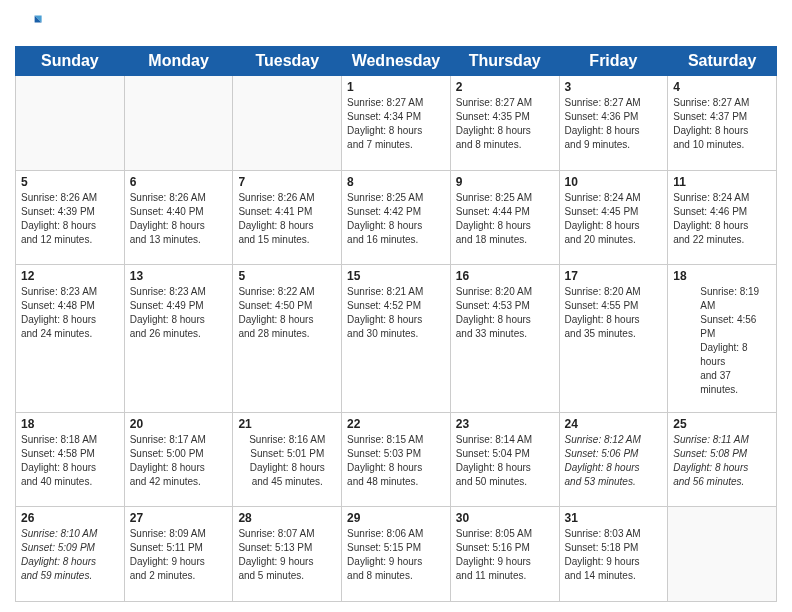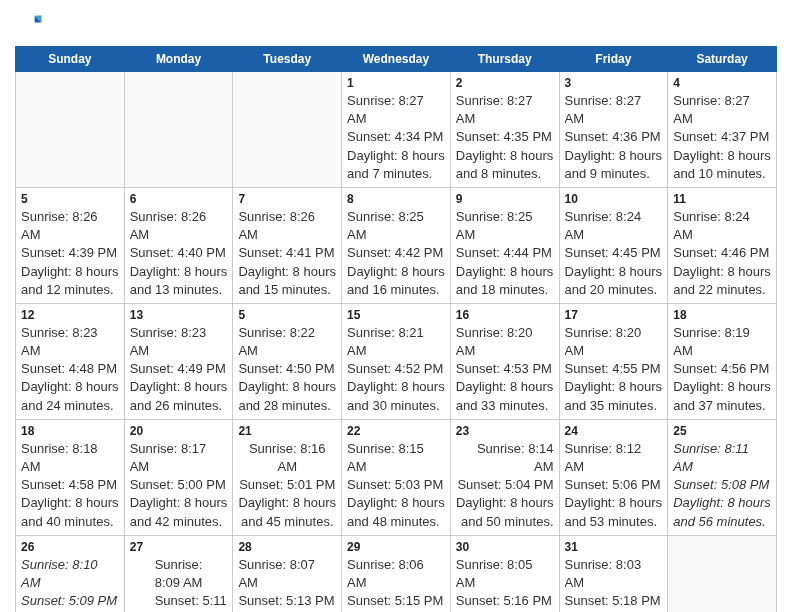--- a/index.html
+++ b/index.html
@@ -58,42 +58,42 @@
       border: 1px solid #ccc;
       border-collapse: collapse;
       width: 100%;
       table-layout: fixed;
     }
     .calendar th {
       background: #1a5fa8;
       color: #fff;
       text-align: center;
       padding: 5px 3px;
-      font-size: 12px;
+      font-size: 16px;
       border: 1px solid #1a5fa8;
     }
     .calendar td {
       border: 1px solid #ccc;
       vertical-align: top;
       padding: 4px 5px;
       font-size: 9.5px;
       color: #333;
       height: 88px;
     }
     .calendar td.empty {
       background: #f9f9f9;
     }
     .day-number {
       font-size: 12px;
       font-weight: bold;
       margin-bottom: 2px;
       color: #222;
     }
     .day-info {
-      font-size: 13px;
+      font-size: 10px;
       line-height: 1.4;
       color: #333;
     }
   </style>
 </head>
 <body>
 
 <div class="page">
   <div class="header">
     <div class="logo">
@@ -247,21 +247,21 @@
           </td>
           <td>
             <div class="day-number">17</div>
             <div class="day-info" style="white-space: pre-line;">Sunrise: 8:20 AM
 Sunset: 4:55 PM
 Daylight: 8 hours
 and 35 minutes.</div>
           </td>
           <td>
             <div class="day-number">18</div>
-            <div class="day-info" style="white-space: pre-line;">Sunrise: 8:19 AM
+            <div class="day-info" style="white-space: pre-line; margin-left: 27px;">Sunrise: 8:19 AM
 Sunset: 4:56 PM
 Daylight: 8 hours
 and 37 minutes.</div>
           </td>
         </tr>
         <tr>
           <td>
             <div class="day-number">18</div>
             <div class="day-info" style="white-space: pre-line;">Sunrise: 8:18 AM
 Sunset: 4:58 PM
@@ -284,28 +284,28 @@
           </td>
           <td>
             <div class="day-number">22</div>
             <div class="day-info" style="white-space: pre-line;">Sunrise: 8:15 AM
 Sunset: 5:03 PM
 Daylight: 8 hours
 and 48 minutes.</div>
           </td>
           <td>
             <div class="day-number">23</div>
-            <div class="day-info" style="white-space: pre-line; text-align: right;">Sunrise: 8:14 AM
+            <div class="day-info" style="white-space: pre-line;">Sunrise: 8:14 AM
 Sunset: 5:04 PM
 Daylight: 8 hours
 and 50 minutes.</div>
           </td>
           <td>
             <div class="day-number">24</div>
-            <div class="day-info" style="white-space: pre-line;">Sunrise: 8:12 AM
+            <div class="day-info" style="white-space: pre-line; font-style: italic;">Sunrise: 8:12 AM
 Sunset: 5:06 PM
 Daylight: 8 hours
 and 53 minutes.</div>
           </td>
           <td>
             <div class="day-number">25</div>
             <div class="day-info" style="white-space: pre-line; font-style: italic;">Sunrise: 8:11 AM
 Sunset: 5:08 PM
 Daylight: 8 hours
 and 56 minutes.</div>
@@ -314,21 +314,21 @@
         <tr>
           <td>
             <div class="day-number">26</div>
             <div class="day-info" style="white-space: pre-line; font-style: italic;">Sunrise: 8:10 AM
 Sunset: 5:09 PM
 Daylight: 8 hours
 and 59 minutes.</div>
           </td>
           <td>
             <div class="day-number">27</div>
-            <div class="day-info" style="white-space: pre-line; margin-left: 25px;">Sunrise: 8:09 AM
+            <div class="day-info" style="white-space: pre-line;">Sunrise: 8:09 AM
 Sunset: 5:11 PM
 Daylight: 9 hours
 and 2 minutes.</div>
           </td>
           <td>
             <div class="day-number">28</div>
             <div class="day-info" style="white-space: pre-line;">Sunrise: 8:07 AM
 Sunset: 5:13 PM
 Daylight: 9 hours
 and 5 minutes.</div>

